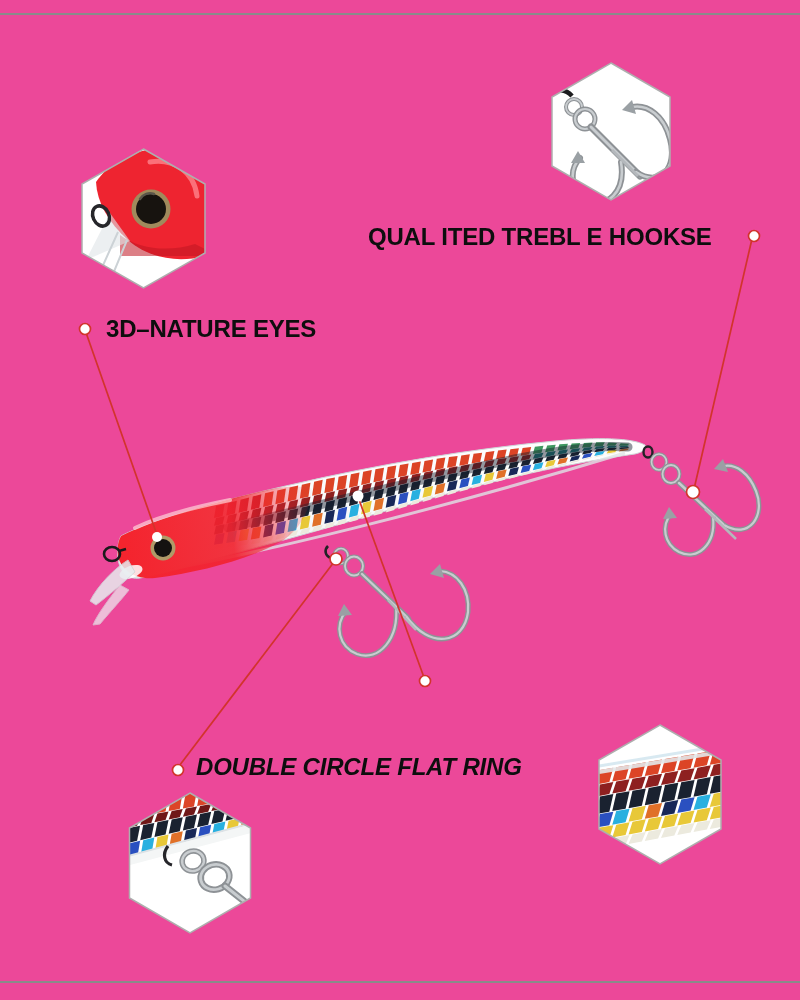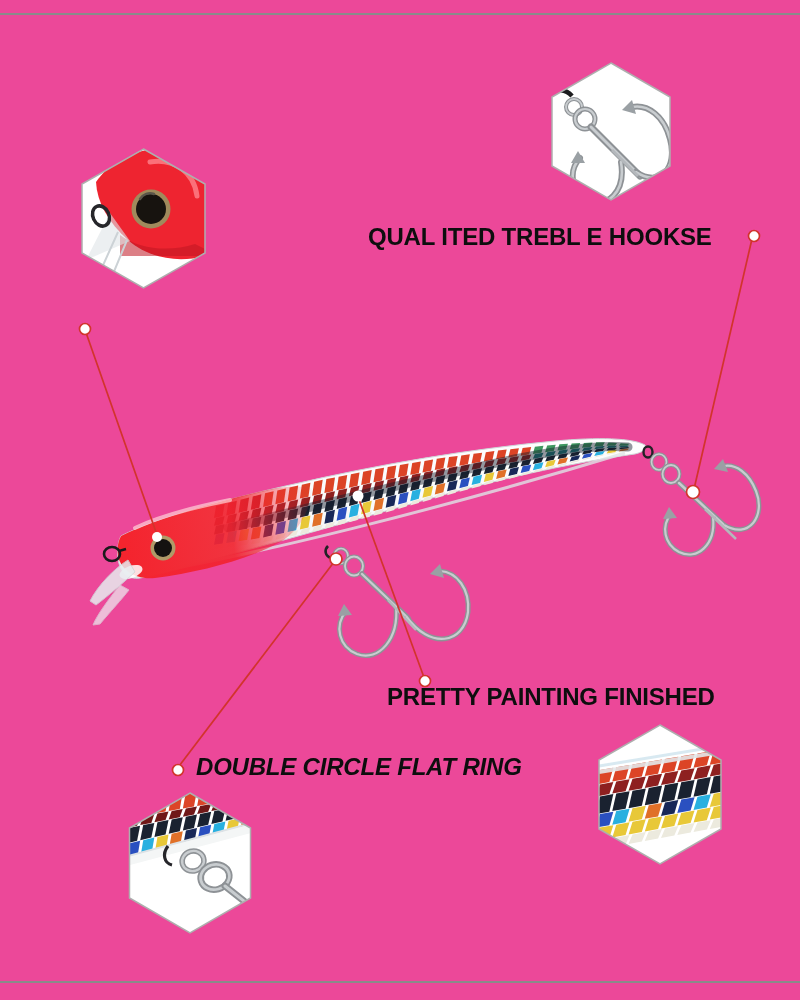--- a/index.html
+++ b/index.html
@@ -456,15 +456,15 @@
       <circle cx="336" cy="559" r="6" fill="#ffffff" stroke="#d2342c"></circle>
 
       <circle cx="85" cy="329" r="5.5" fill="#ffffff" stroke="#d2342c"></circle>
       <circle cx="754" cy="236" r="5.5" fill="#ffffff" stroke="#d2342c"></circle>
       <circle cx="425" cy="681" r="5.5" fill="#ffffff" stroke="#d2342c"></circle>
       <circle cx="178" cy="770" r="5.5" fill="#ffffff" stroke="#d2342c"></circle>
     </g>
   </svg>
 
   <div class="label" id="label-hooks">QUAL ITED TREBL E HOOKSE</div>
-  <div class="label" id="label-painting">PRETTY PAINTING FINISHED</div>
+  <div class="label" id="label-eyes">3D–NATURE EYES</div>
   <div class="label" id="label-ring">DOUBLE CIRCLE FLAT RING</div>
 </div>
 
 </body></html>

